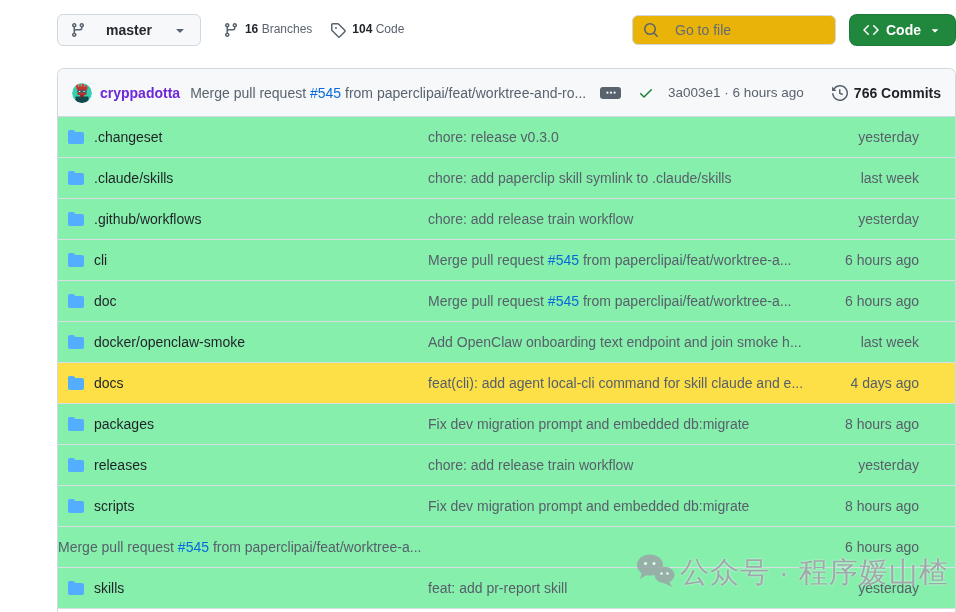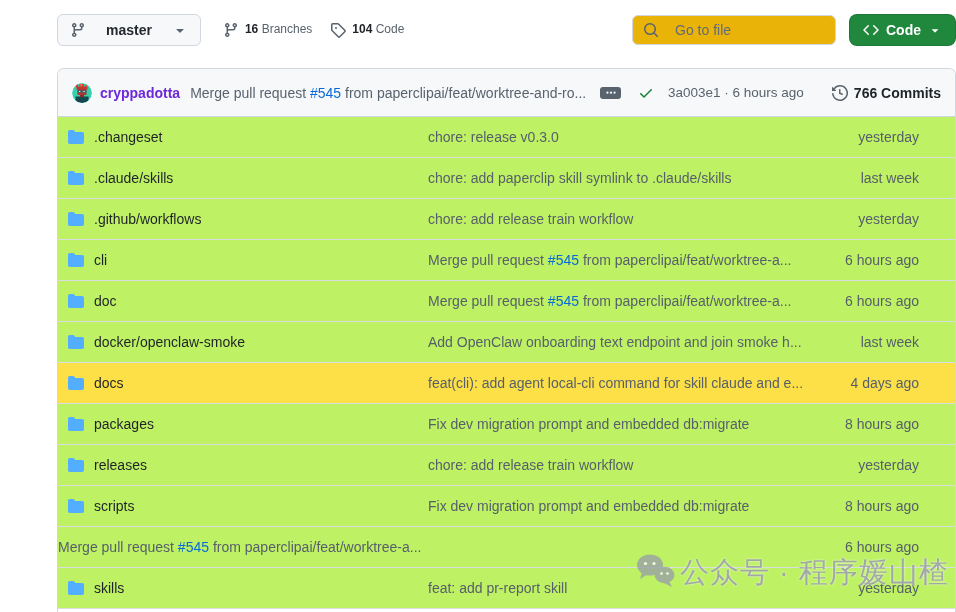--- a/index.html
+++ b/index.html
@@ -74,21 +74,21 @@
   .check-icon { color: #1a7f37; display: inline-flex; margin-right: 6px; }
   .sha-time { color: #59636e; font-size: 13.5px; white-space: nowrap; }
   .commits-group { display: flex; align-items: center; gap: 6px; margin-left: 20px; white-space: nowrap; cursor: pointer; }
   .commits-group b { font-weight: 700; }
   .commits-group .cl { font-weight: 600; }
 
   
   .row {
     display: flex; align-items: center;
     height: 41px; border-bottom: 1px solid #d9dee3;
-    font-size: 14px; background: #bef264;
+    font-size: 14px; background: #86efac;
   }
   .row.hl { background: #fde047; }
   .cell-name {
     width: 370px; flex: none;
     display: flex; align-items: center; gap: 10px;
     padding-left: 10px; overflow: hidden;
   }
   .folder-icon { color: #54aeff; display: inline-flex; flex: none; }
   .row-name { color: #1f2328; cursor: pointer; white-space: nowrap; }
   .cell-msg {

